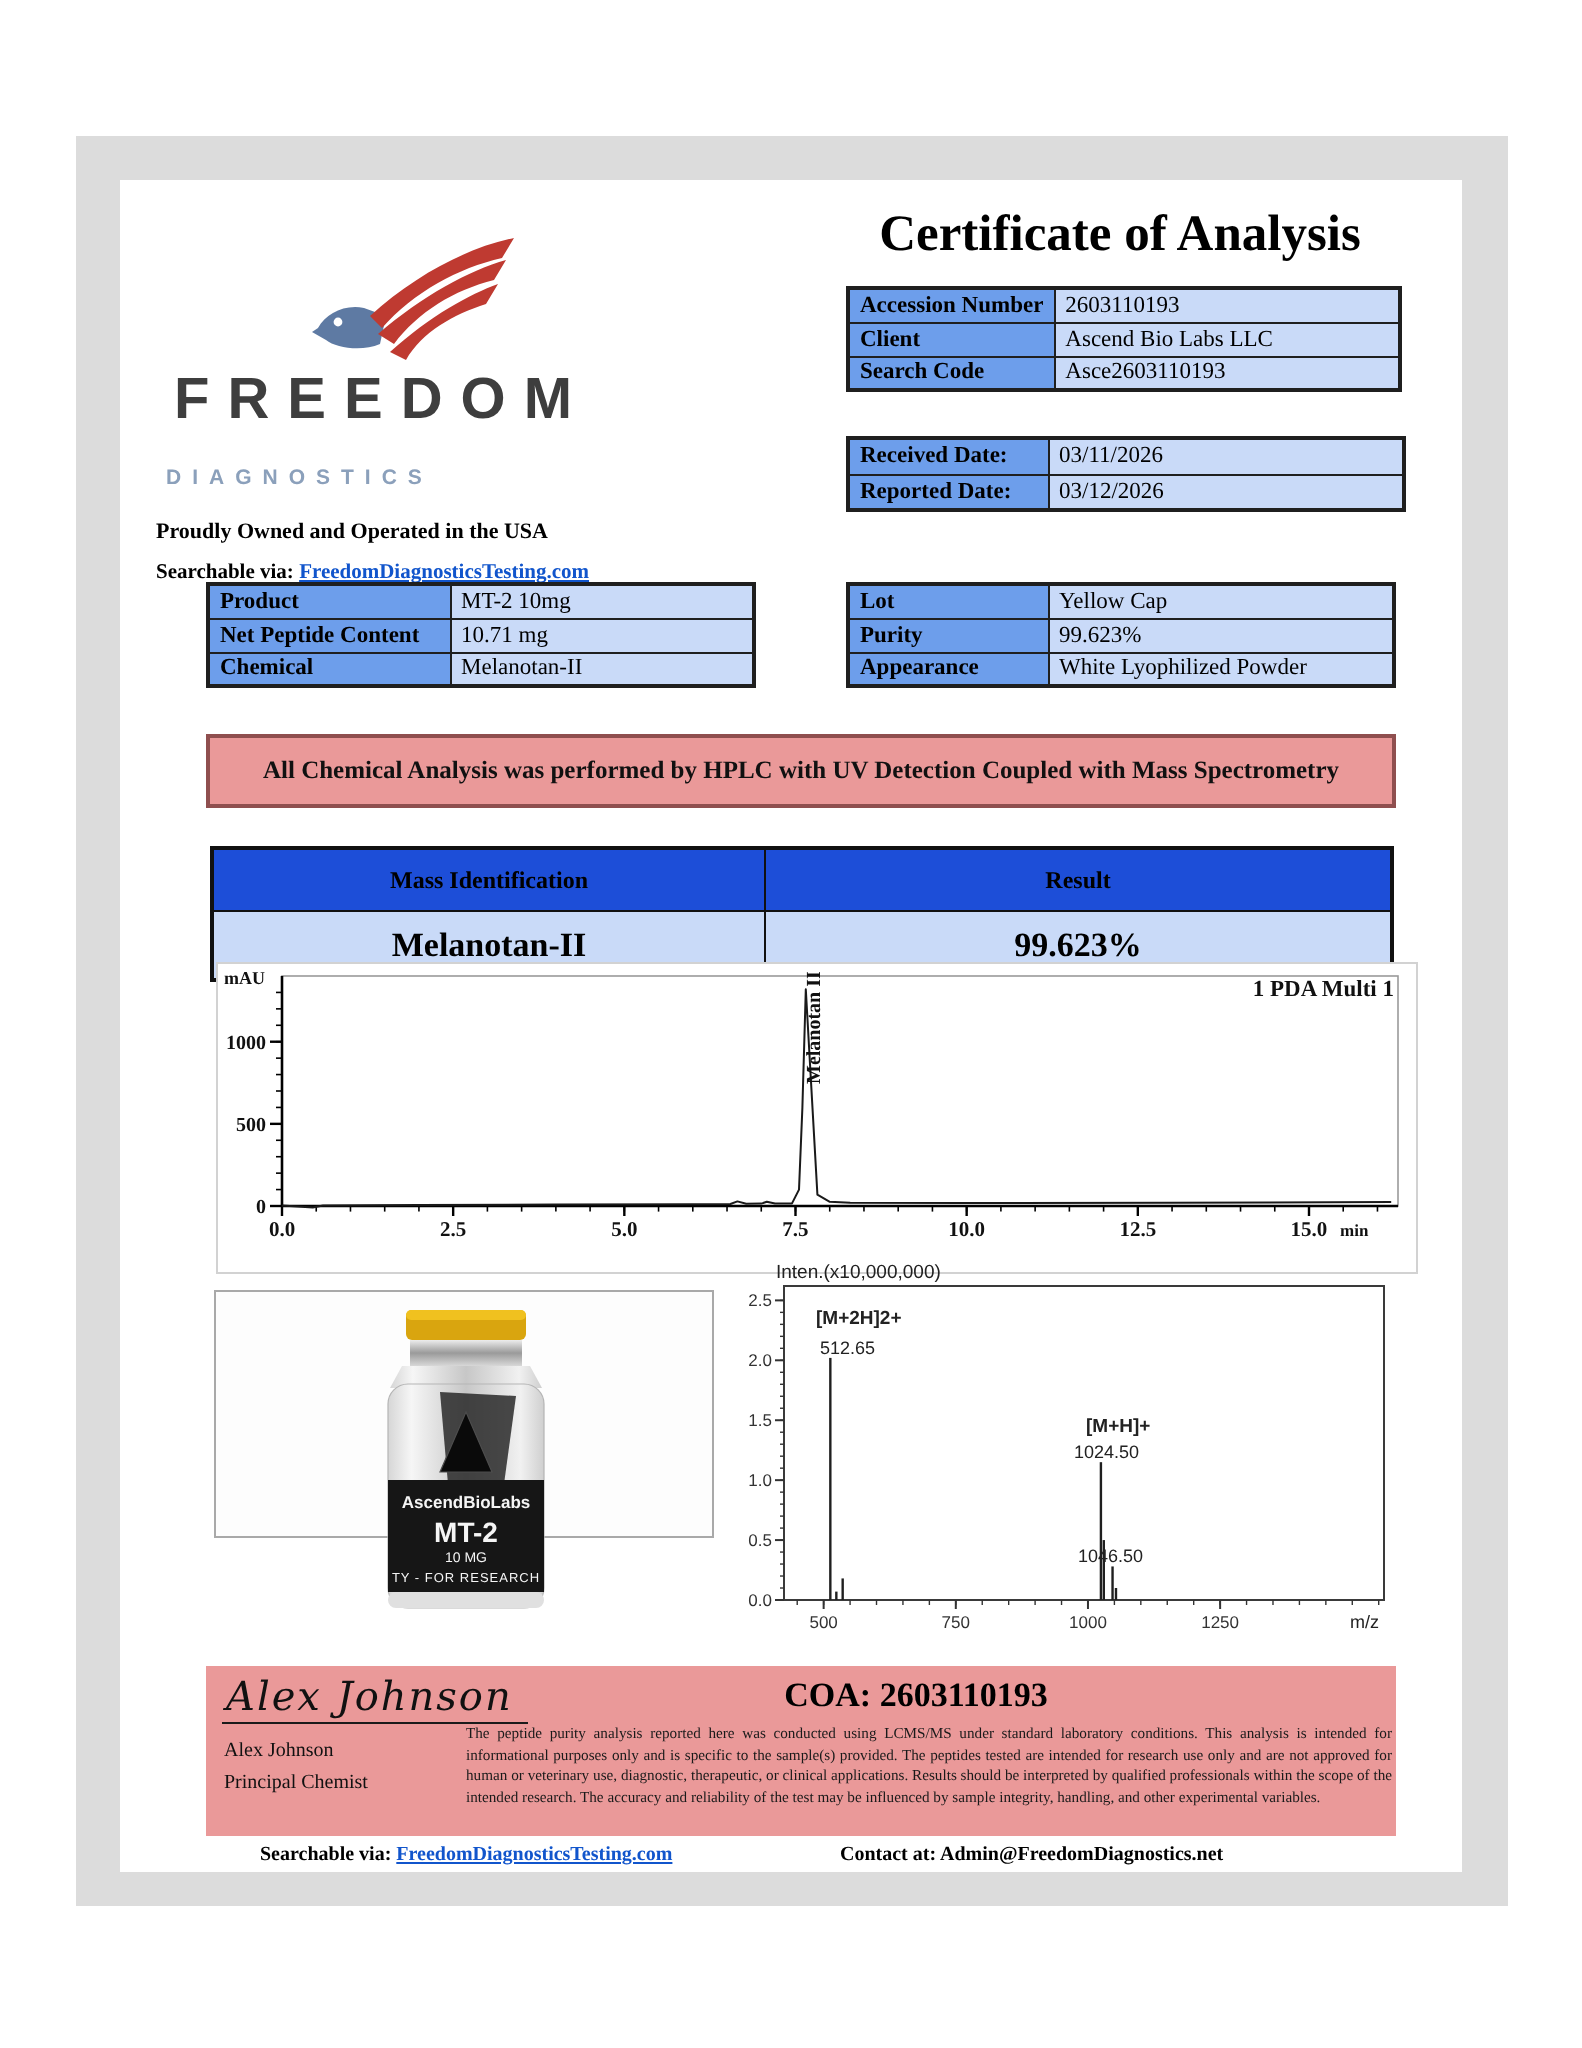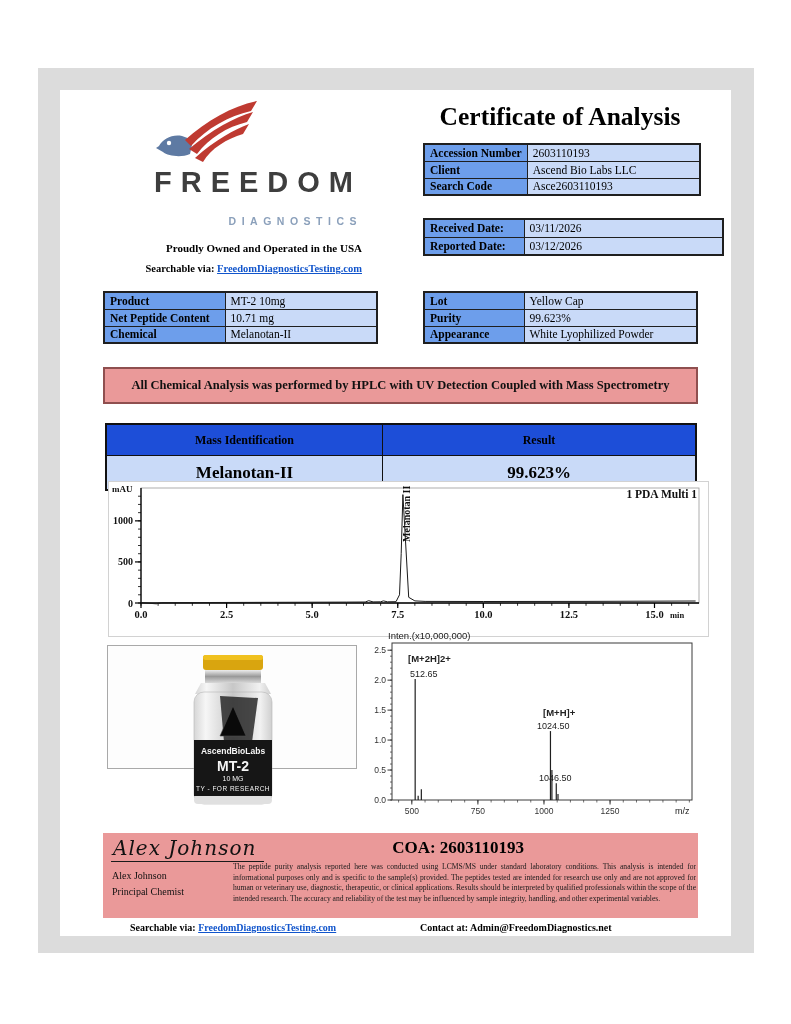--- a/index.html
+++ b/index.html
@@ -2,41 +2,41 @@
 <html><head>
 <meta charset="utf-8">
 <style>
   * { margin:0; padding:0; box-sizing:border-box; }
   body { background:#fff; font-family:"Liberation Serif", serif; }
   .canvas { position:relative; width:791px; height:1024px; background:#ffffff; overflow:hidden; }
   .frame { position:absolute; left:38px; top:68px; width:716px; height:885px; background:#dcdcdc; }
   .page { position:absolute; left:22px; top:22px; width:671px; height:846px; background:#ffffff; }
 
   
-  .logo-wrap { position:absolute; left:18px; top:6px; width:284px; text-align:right; }
+  .logo-wrap { position:absolute; left:18px; top:24px; width:284px; text-align:left; }
   .logo-eagle { display:block; margin:0 auto; }
   .brand { font-family:"Liberation Sans", sans-serif; font-weight:bold; font-size:29px; letter-spacing:9px; color:#3e3e3e; margin-top:0px; padding-left:9px; }
   .brand-sub { font-family:"Liberation Sans", sans-serif; font-weight:bold; font-size:10.5px; letter-spacing:5.5px; color:#8ba0bb; margin-top:16px; padding-left:5px; }
   .tagline { font-weight:bold; font-size:11px; color:#000; margin-top:15px; }
   .searchable { font-weight:bold; font-size:10.5px; margin-top:9px; }
   a.doc-link { color:#1155cc; text-decoration:underline; font-weight:bold; }
 
   
   .coa-title { position:absolute; left:352px; top:12px; width:296px; text-align:center; font-size:25.5px; font-weight:bold; color:#000; }
   table.coa-table { border-collapse:collapse; table-layout:fixed; }
   table.coa-table th, table.coa-table td { border:1px solid #1f1f1f; font-size:11.5px; padding:1px 5px; overflow:hidden; white-space:nowrap; }
   table.coa-table th { background:#6d9eeb; text-align:left; font-weight:bold; }
   table.coa-table td { background:#c9daf8; font-weight:normal; }
   table.coa-table { border:2px solid #1f1f1f; }
   .info-a { position:absolute; left:363px; top:53px; }
   .info-a th { width:100px; height:17px; }
   .info-a td { width:173px; }
   .info-b { position:absolute; left:363px; top:128px; }
   .info-b th { width:100px; height:18px; }
-  .info-b td { width:199px; }
+  .info-b td { width:178px; }
   .product-t { position:absolute; left:43px; top:201px; }
   .product-t th { width:121px; height:17px; }
   .product-t td { width:152px; }
   .lot-t { position:absolute; left:363px; top:201px; }
   .lot-t th { width:100px; height:17px; }
   .lot-t td { width:173px; }
 
   
   .banner { position:absolute; left:43px; top:277px; width:595px; height:37px; background:#ea9999; border:2px solid #8f4f4f; display:flex; align-items:center; justify-content:center; font-weight:bold; font-size:12.5px; color:#111; text-align:center; }
 

